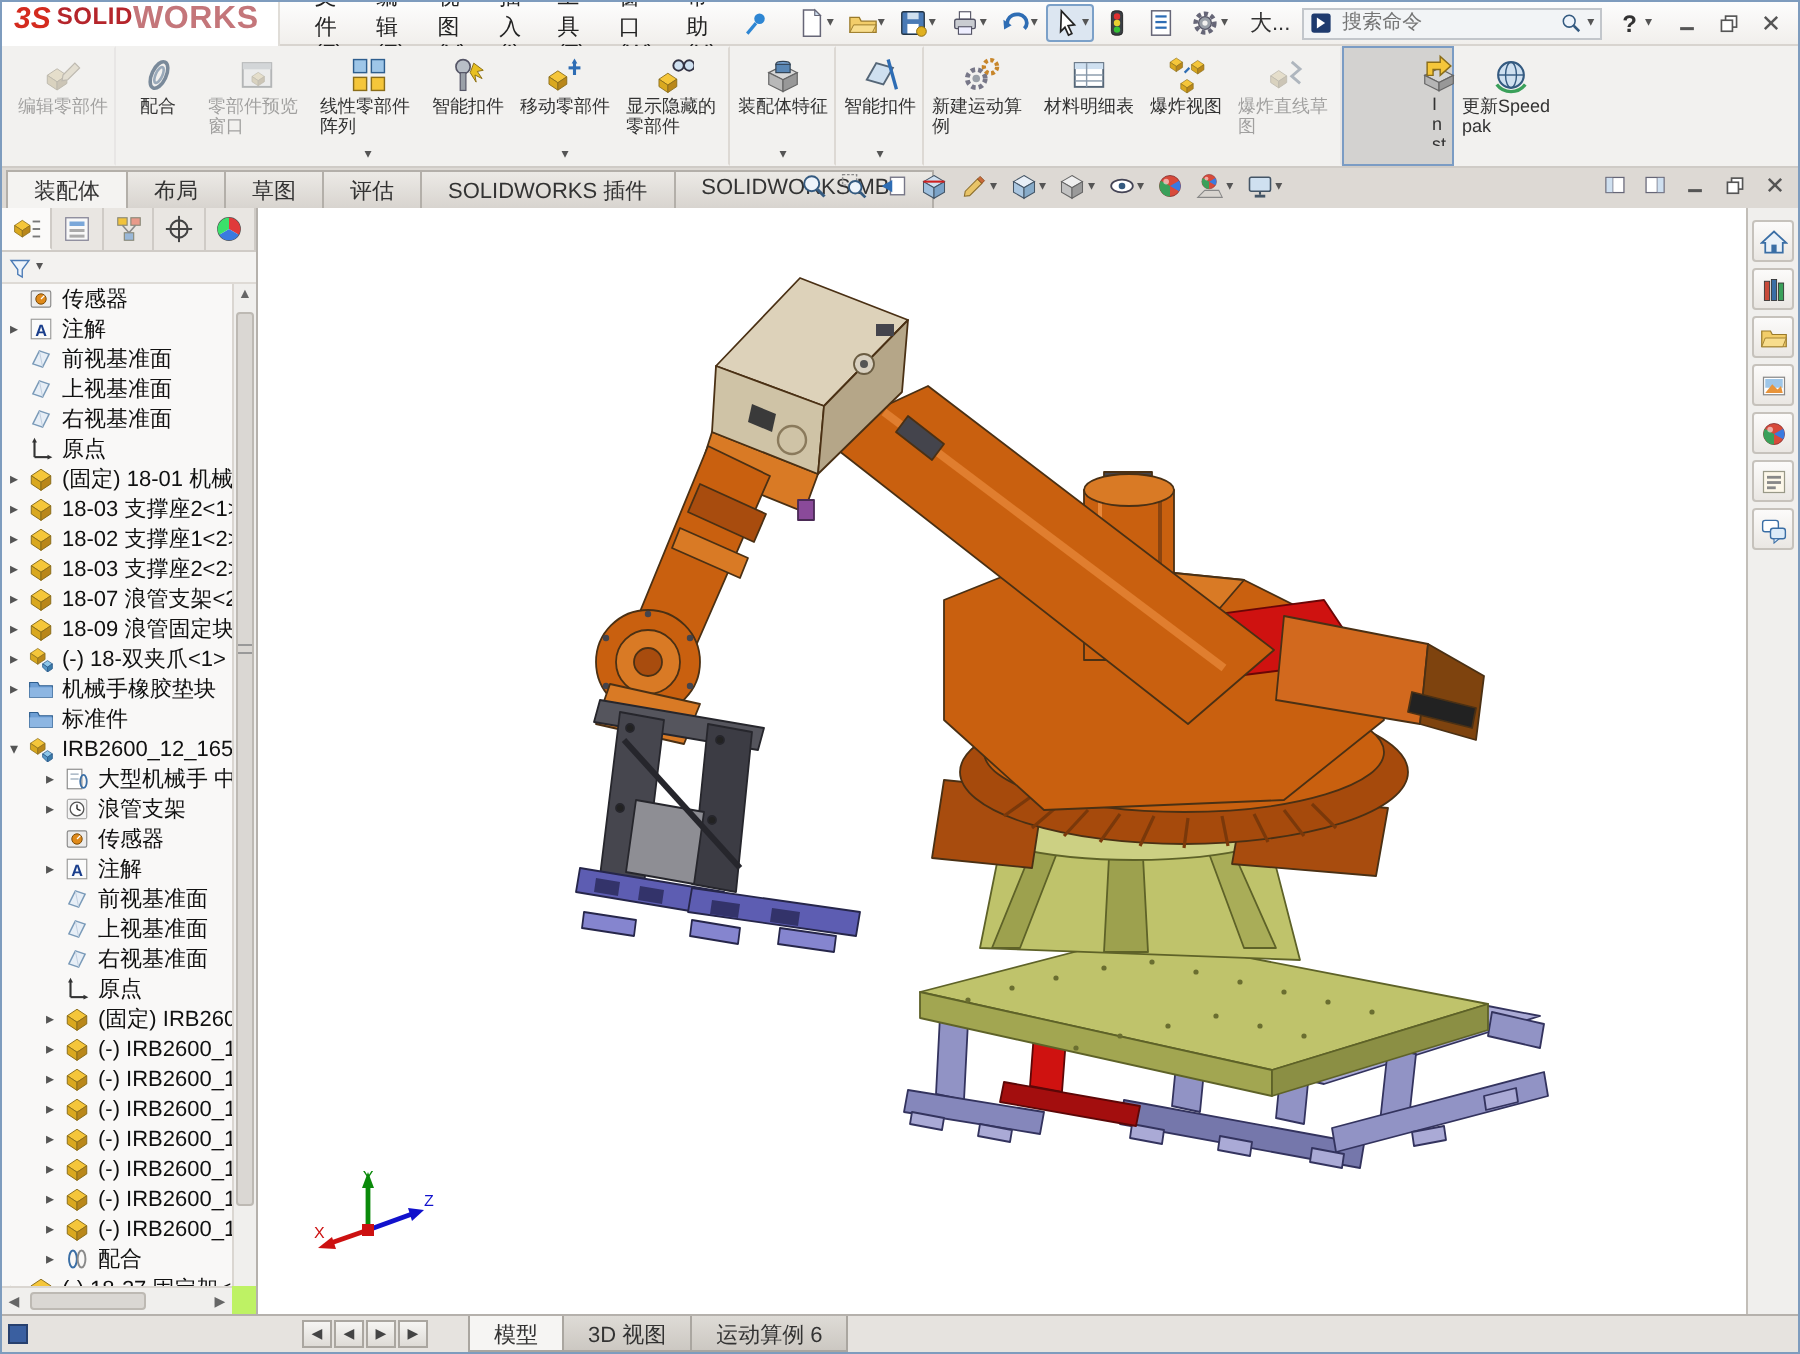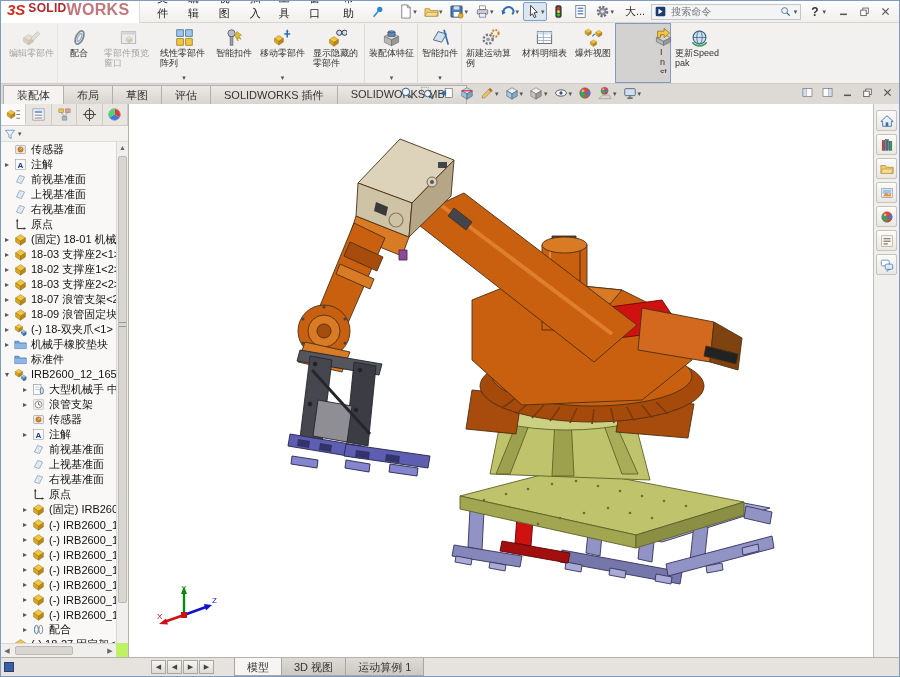--- a/index.html
+++ b/index.html
@@ -660,20 +660,29 @@
         <span class="rlabel">材料明细表</span>
 
       </div>
       <div class="rbtn">
         <span class="ric">
           <svg>
             <use href="#sym-explview"></use>
           </svg>
         </span>
         <span class="rlabel">爆炸视图</span>
+
+      </div>
+      <div class="rbtn disabled gsep">
+        <span class="ric">
+          <svg>
+            <use href="#sym-expllines"></use>
+          </svg>
+        </span>
+        <span class="rlabel">爆炸直线草图</span>
 
       </div>
       <div class="rbtn active">
         <span class="ric">
           <svg>
             <use href="#sym-instant3d"></use>
           </svg>
         </span>
         <span class="rlabel">Instant3D</span>
 
@@ -1349,17 +1358,17 @@
 
     <span class="navbtn">◀</span>
         <span class="navbtn">◀</span>
         <span class="navbtn">▶</span>
         <span class="navbtn">▶</span>
       </div>
     <div class="mtabs">
 
     <span class="mtab active">模型</span>
         <span class="mtab">3D 视图</span>
-        <span class="mtab">运动算例 1</span>
+        <span class="mtab">运动算例 6</span>
       </div>
   </div>
 
 </div>
 
 </body></html>

